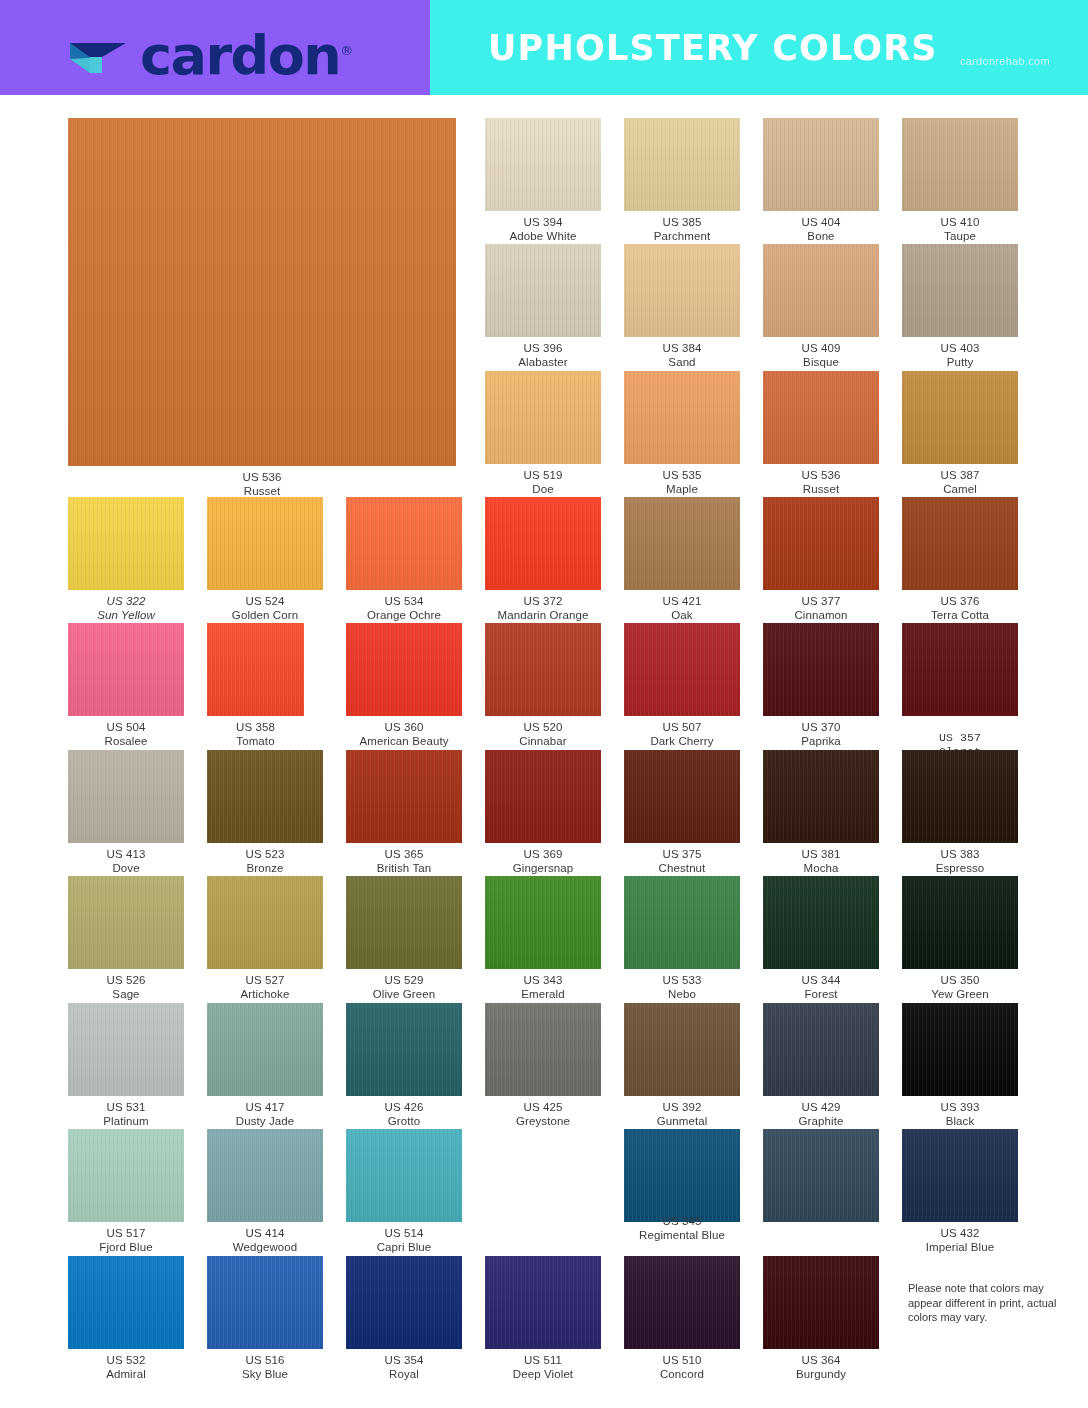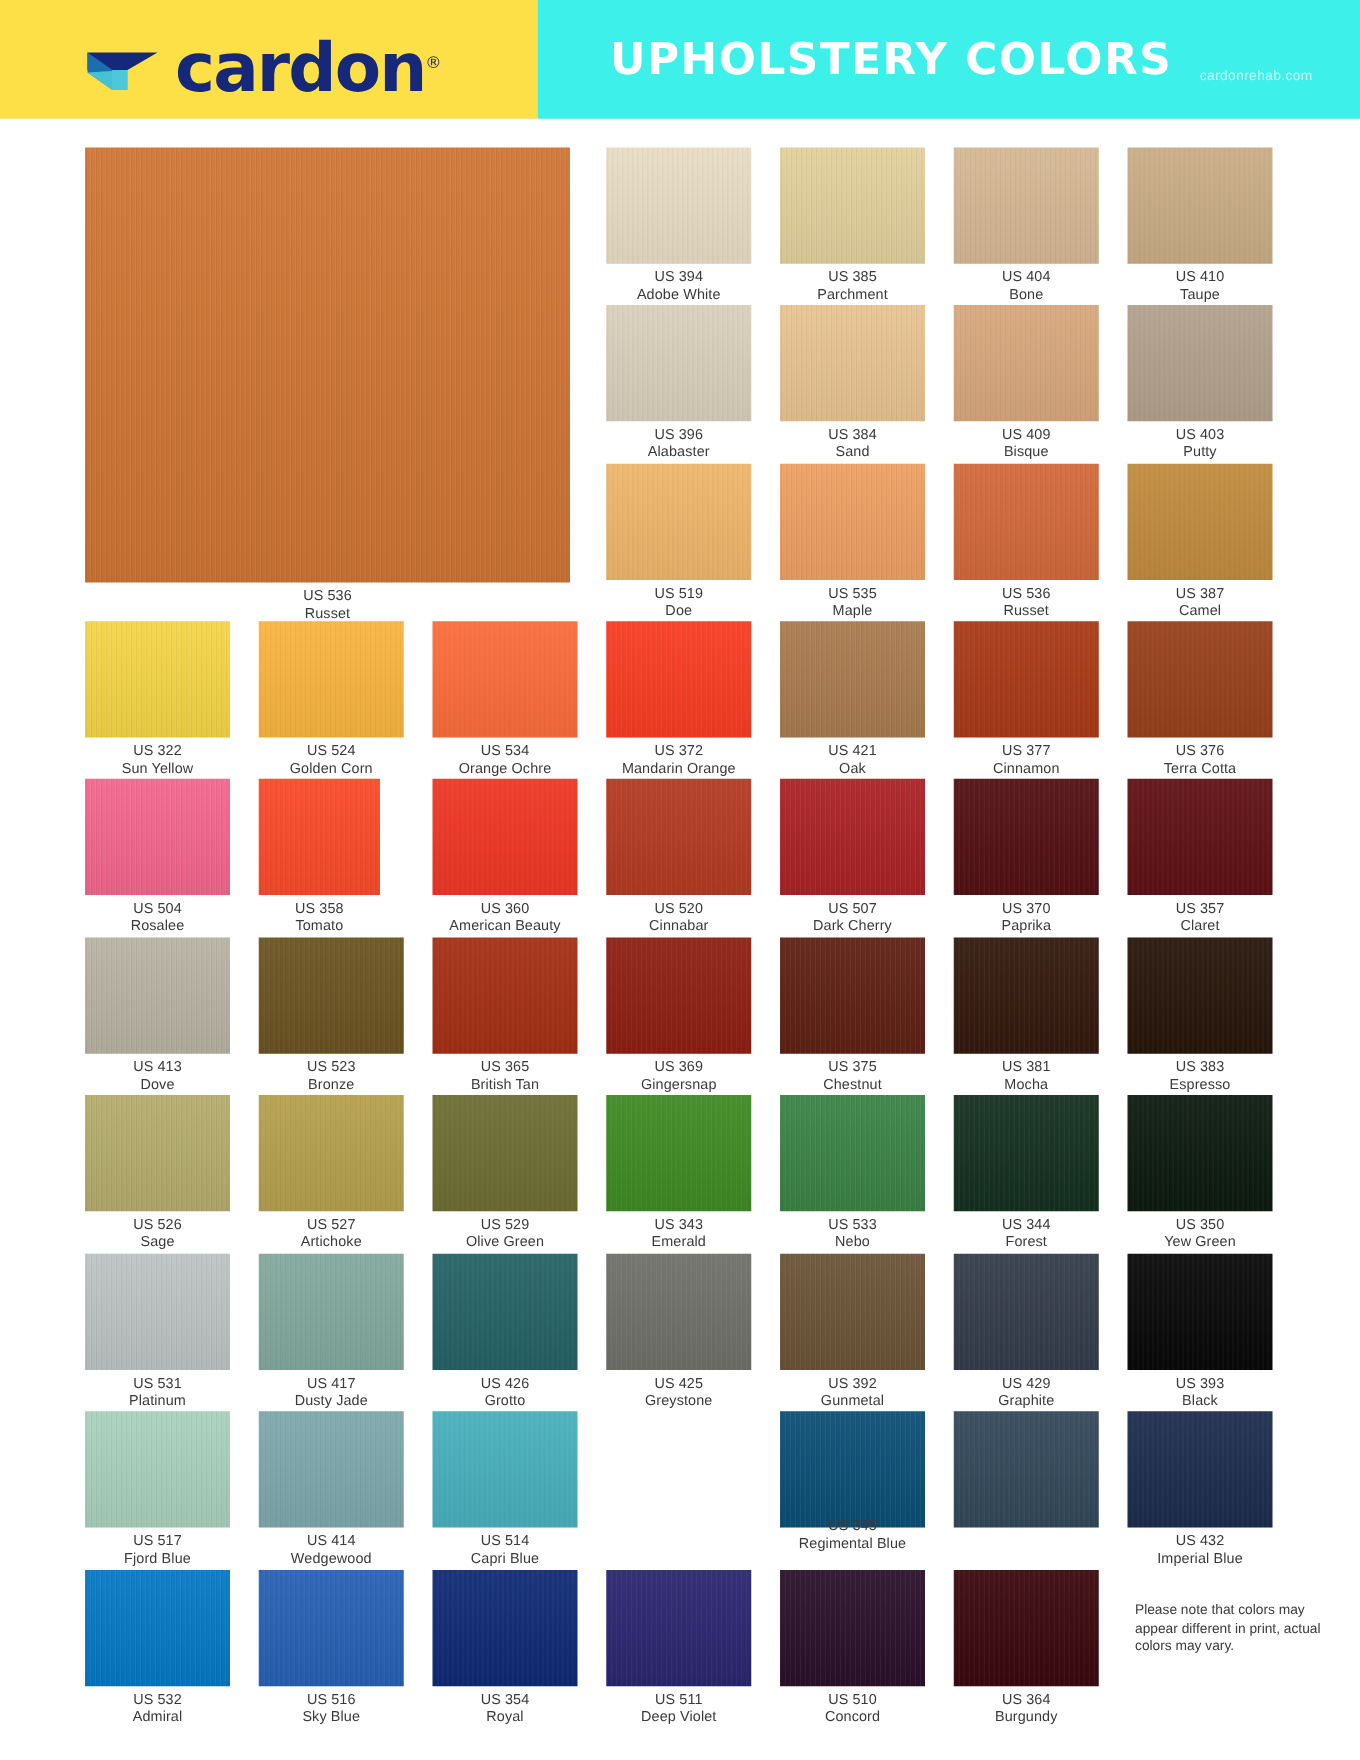--- a/index.html
+++ b/index.html
@@ -12,21 +12,21 @@
     position:relative;
     overflow:hidden;
   }
 
   
   .header{
     position:absolute;left:0;top:0;width:1088px;height:95px;
   }
   .header-left{
     position:absolute;left:0;top:0;width:430px;height:95px;
-    background:#fde047;
+    background:#8b5cf6;
   }
   .logo{
     position:absolute;left:68px;top:24px;
     display:flex;align-items:center;gap:10px;
   }
   .logo-mark{width:62px;height:50px;display:block;}
   .logo-word{
     font-family:"DejaVu Sans","Liberation Sans",sans-serif;
     font-size:54px;line-height:54px;font-weight:700;
     color:#16287a;letter-spacing:-1.5px;
@@ -190,21 +190,21 @@
         <span class="nm">Russet</span>
       </div>
     </div>
     <div class="cell" style="left: 902px; top: 276px; width: 116px; height: 123px;">
       <div class="chip" style="height: 93px; background-color: rgb(192, 139, 62);"></div>
       <div class="label" style="top: 98px;">
         <span class="code">US 387</span>
         <span class="nm">Camel</span>
       </div>
     </div>
-    <div class="cell" style="left: 68px; top: 402px; width: 116px; height: 123px;">
+    <div class="cell" style="left: 68px; top: 402px; width: 116px; height: 123px; font-style: italic;">
       <div class="chip" style="height: 93px; background-color: rgb(245, 212, 71);"></div>
       <div class="label" style="top: 98px;">
         <span class="code">US 322</span>
         <span class="nm">Sun Yellow</span>
       </div>
     </div>
     <div class="cell" style="left: 207px; top: 402px; width: 116px; height: 123px;">
       <div class="chip" style="height: 93px; background-color: rgb(249, 180, 63);"></div>
       <div class="label" style="top: 98px;">
         <span class="code">US 524</span>
@@ -283,21 +283,21 @@
     </div>
     <div class="cell" style="left: 763px; top: 528px; width: 116px; height: 123px;">
       <div class="chip" style="height: 93px; background-color: rgb(82, 16, 19);"></div>
       <div class="label" style="top: 98px;">
         <span class="code">US 370</span>
         <span class="nm">Paprika</span>
       </div>
     </div>
     <div class="cell" style="left: 902px; top: 528px; width: 116px; height: 123px;">
       <div class="chip" style="height: 93px; background-color: rgb(95, 16, 20);"></div>
-      <div class="label" style="top: 98px;">
+      <div class="label" style="top: 108px; font-family: Liberation Mono, monospace;">
         <span class="code">US 357</span>
         <span class="nm">Claret</span>
       </div>
     </div>
     <div class="cell" style="left: 68px; top: 655px; width: 116px; height: 123px;">
       <div class="chip" style="height: 93px; background-color: rgb(185, 178, 163);"></div>
       <div class="label" style="top: 98px;">
         <span class="code">US 413</span>
         <span class="nm">Dove</span>
       </div>

